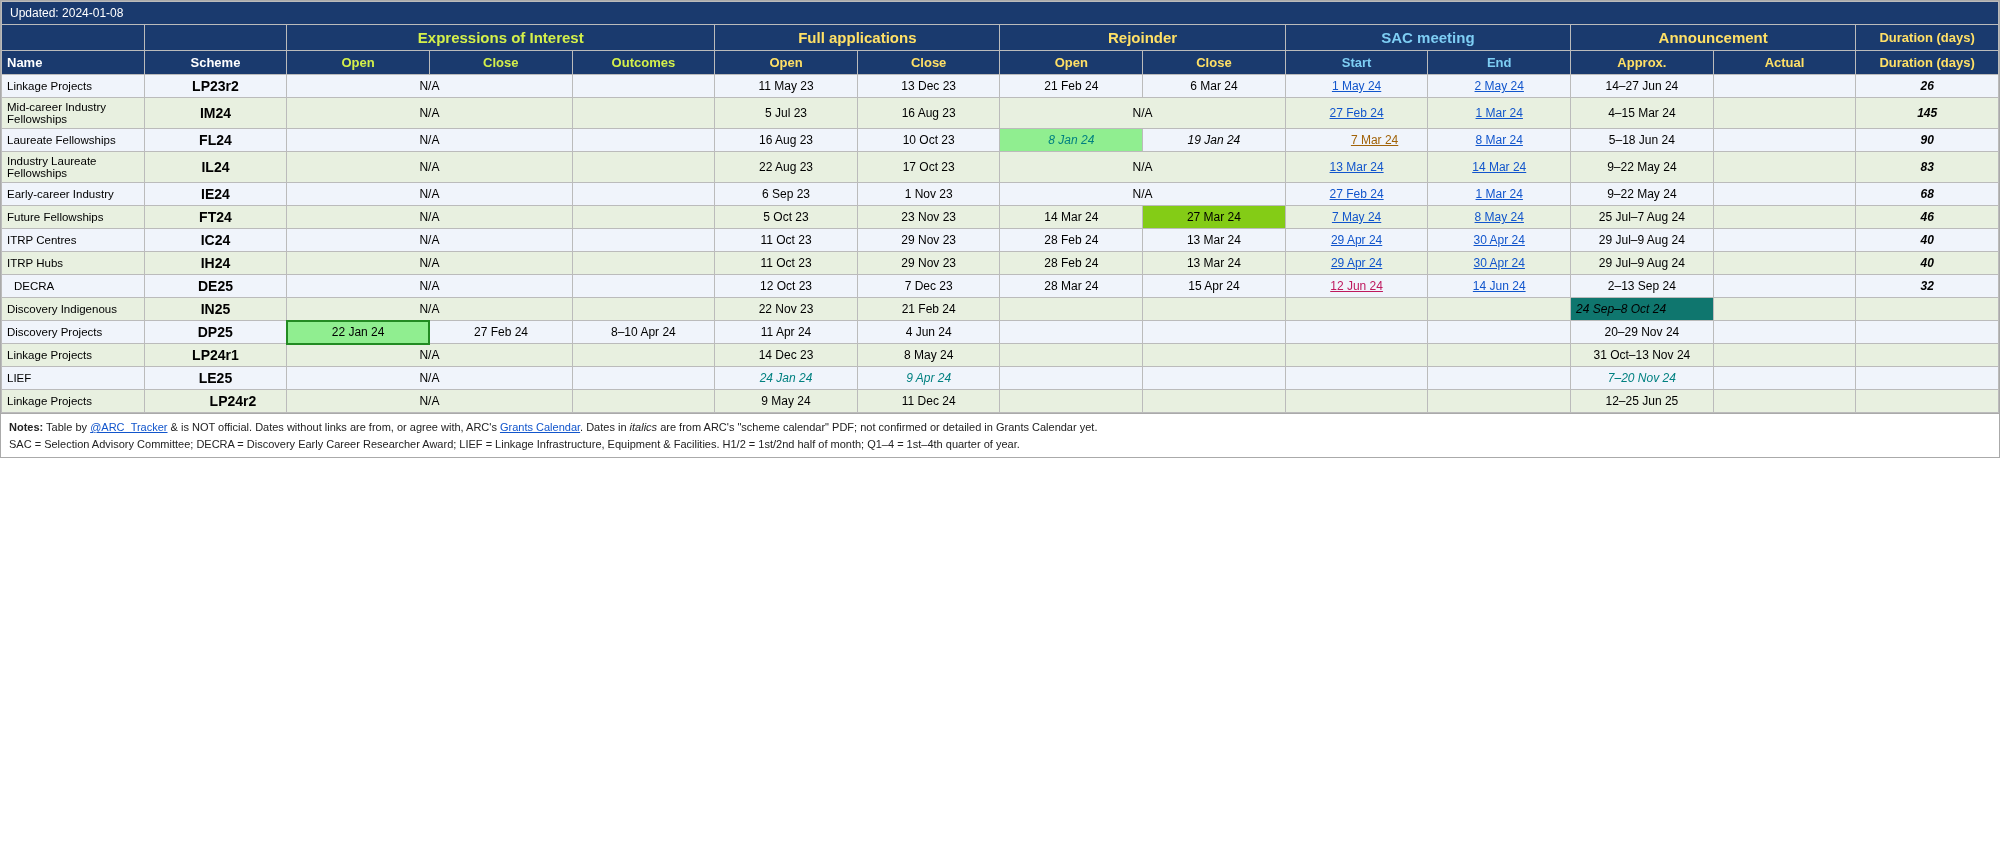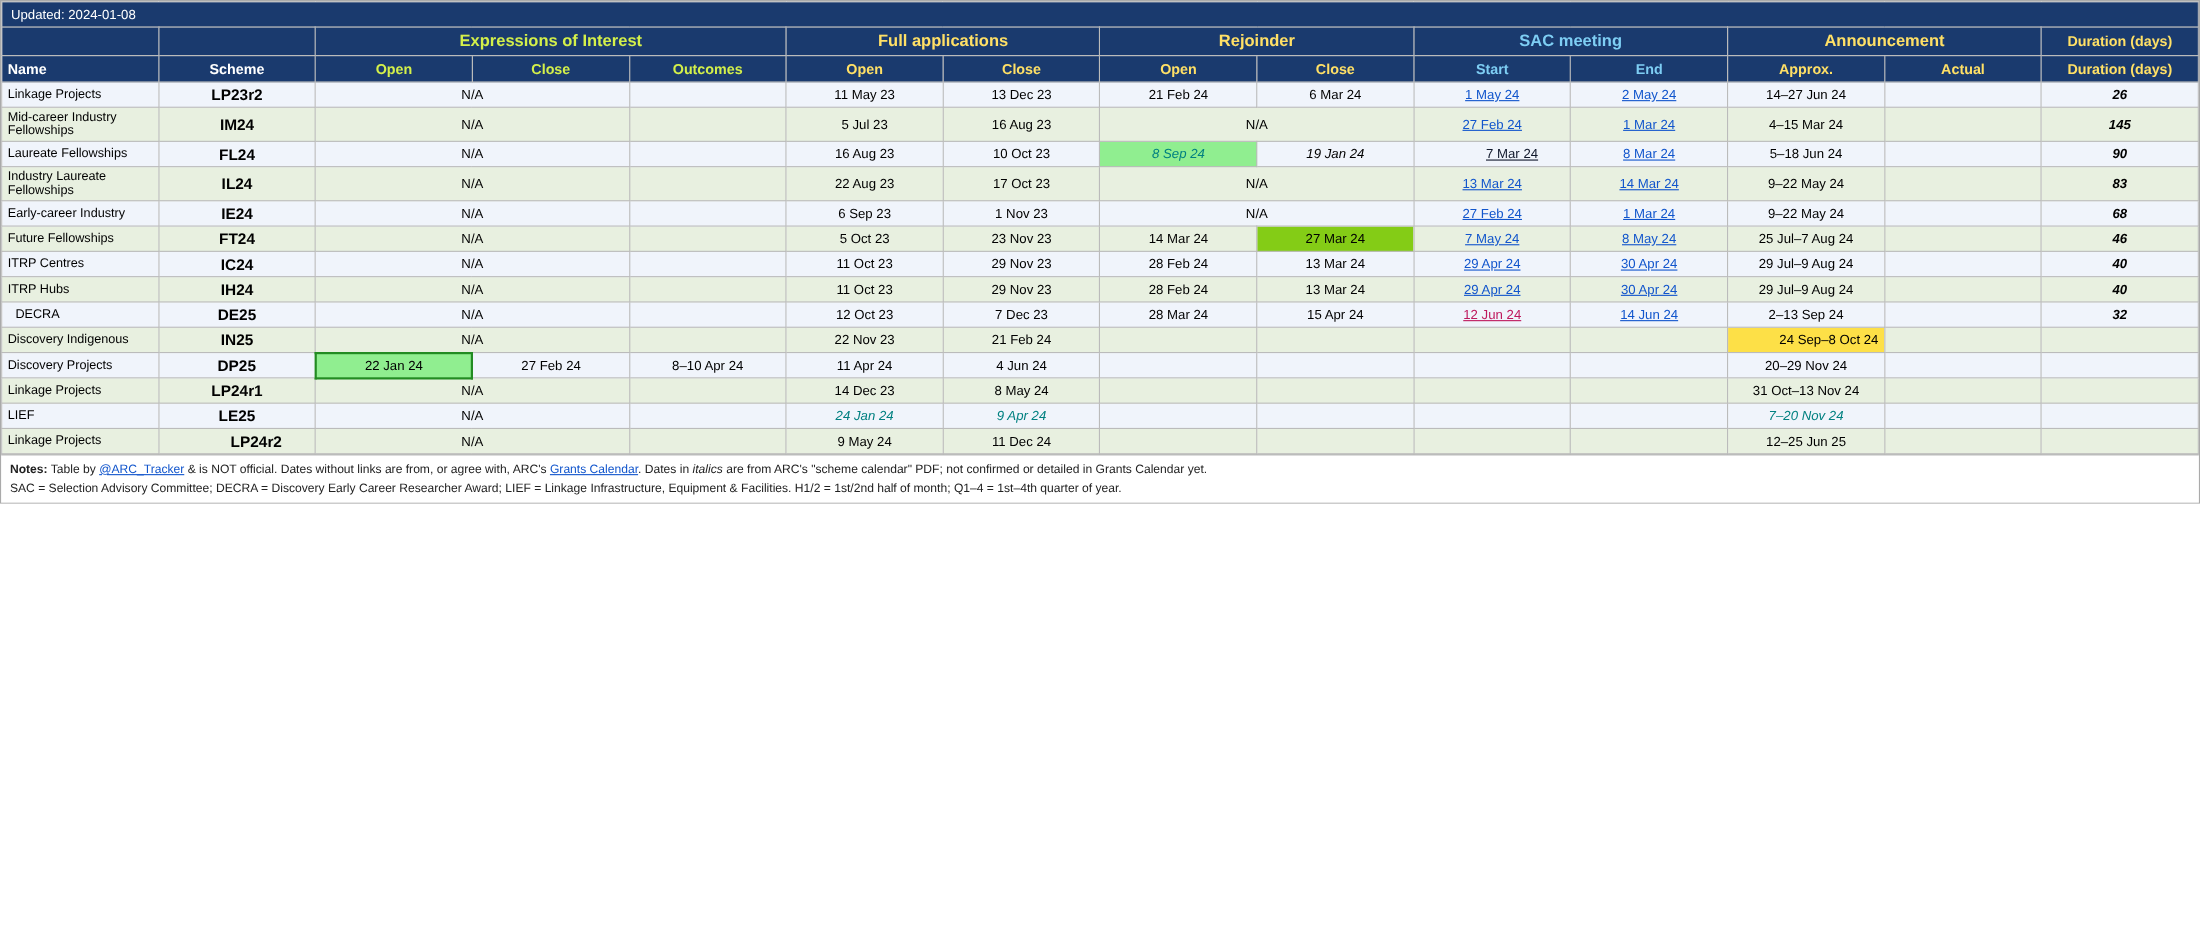--- a/index.html
+++ b/index.html
@@ -156,23 +156,23 @@
           <td style="background: rgb(232, 240, 224); text-align: center;"></td>
           <td style="background: rgb(232, 240, 224); text-align: center; font-style: italic; font-weight: bold;">145</td>
         </tr>
         <tr class="data-row">
           <td style="background: rgb(240, 244, 251); text-align: left; font-size: 11.5px;">Laureate Fellowships</td>
           <td style="background: rgb(240, 244, 251); text-align: center; font-weight: bold; font-size: 14px;">FL24</td>
           <td colspan="2" style="background: rgb(240, 244, 251); text-align: center;">N/A</td>
           <td style="background: rgb(240, 244, 251); text-align: center;"></td>
           <td style="background: rgb(240, 244, 251); text-align: center;">16 Aug 23</td>
           <td style="background: rgb(240, 244, 251); text-align: center;">10 Oct 23</td>
-          <td style="background: rgb(144, 238, 144); text-align: center; font-style: italic; color: rgb(0, 128, 128);">8 Sep 24</td>
+          <td style="background: rgb(144, 238, 144); text-align: center; font-style: italic; color: rgb(0, 128, 128);">8 Jan 24</td>
           <td style="background: rgb(240, 244, 251); text-align: center; font-style: italic;">19 Jan 24</td>
-          <td style="background: rgb(240, 244, 251); text-align: center;"><a href="#" style="color: #0f172a; margin-left: 36px;">7 Mar 24</a></td>
+          <td style="background: rgb(240, 244, 251); text-align: center;"><a href="#" style="color: #a16207; margin-left: 36px;">7 Mar 24</a></td>
           <td style="background: rgb(240, 244, 251); text-align: center;"><a href="#" style="color: rgb(17, 85, 204);">8 Mar 24</a></td>
           <td style="background: rgb(240, 244, 251); text-align: center;">5–18 Jun 24</td>
           <td style="background: rgb(240, 244, 251); text-align: center;"></td>
           <td style="background: rgb(240, 244, 251); text-align: center; font-style: italic; font-weight: bold;">90</td>
         </tr>
         <tr class="data-row">
           <td style="background: rgb(232, 240, 224); text-align: left; font-size: 11.5px;">Industry Laureate Fellowships</td>
           <td style="background: rgb(232, 240, 224); text-align: center; font-weight: bold; font-size: 14px;">IL24</td>
           <td colspan="2" style="background: rgb(232, 240, 224); text-align: center;">N/A</td>
           <td style="background: rgb(232, 240, 224); text-align: center;"></td>
@@ -263,21 +263,21 @@
           <td style="background: rgb(232, 240, 224); text-align: left; font-size: 11.5px;">Discovery Indigenous</td>
           <td style="background: rgb(232, 240, 224); text-align: center; font-weight: bold; font-size: 14px;">IN25</td>
           <td colspan="2" style="background: rgb(232, 240, 224); text-align: center;">N/A</td>
           <td style="background: rgb(232, 240, 224); text-align: center;"></td>
           <td style="background: rgb(232, 240, 224); text-align: center;">22 Nov 23</td>
           <td style="background: rgb(232, 240, 224); text-align: center;">21 Feb 24</td>
           <td style="background: rgb(232, 240, 224); text-align: center;"></td>
           <td style="background: rgb(232, 240, 224); text-align: center;"></td>
           <td style="background: rgb(232, 240, 224); text-align: center;"></td>
           <td style="background: rgb(232, 240, 224); text-align: center;"></td>
-          <td style="background: #fde047; text-align: right;">24 Sep–8 Oct 24</td>
+          <td style="background: #0f766e; text-align: left; font-style: italic;">24 Sep–8 Oct 24</td>
           <td style="background: rgb(232, 240, 224); text-align: center;"></td>
           <td style="background: rgb(232, 240, 224); text-align: center;"></td>
         </tr>
         <tr class="data-row">
           <td style="background: rgb(240, 244, 251); text-align: left; font-size: 11.5px;">Discovery Projects</td>
           <td style="background: rgb(240, 244, 251); text-align: center; font-weight: bold; font-size: 14px;">DP25</td>
           <td style="background: rgb(144, 238, 144); text-align: center; border: 2px solid rgb(34, 139, 34);">22 Jan 24</td>
           <td style="background: rgb(240, 244, 251); text-align: center;">27 Feb 24</td>
           <td style="background: rgb(240, 244, 251); text-align: center;">8–10 Apr 24</td>
           <td style="background: rgb(240, 244, 251); text-align: center;">11 Apr 24</td>

